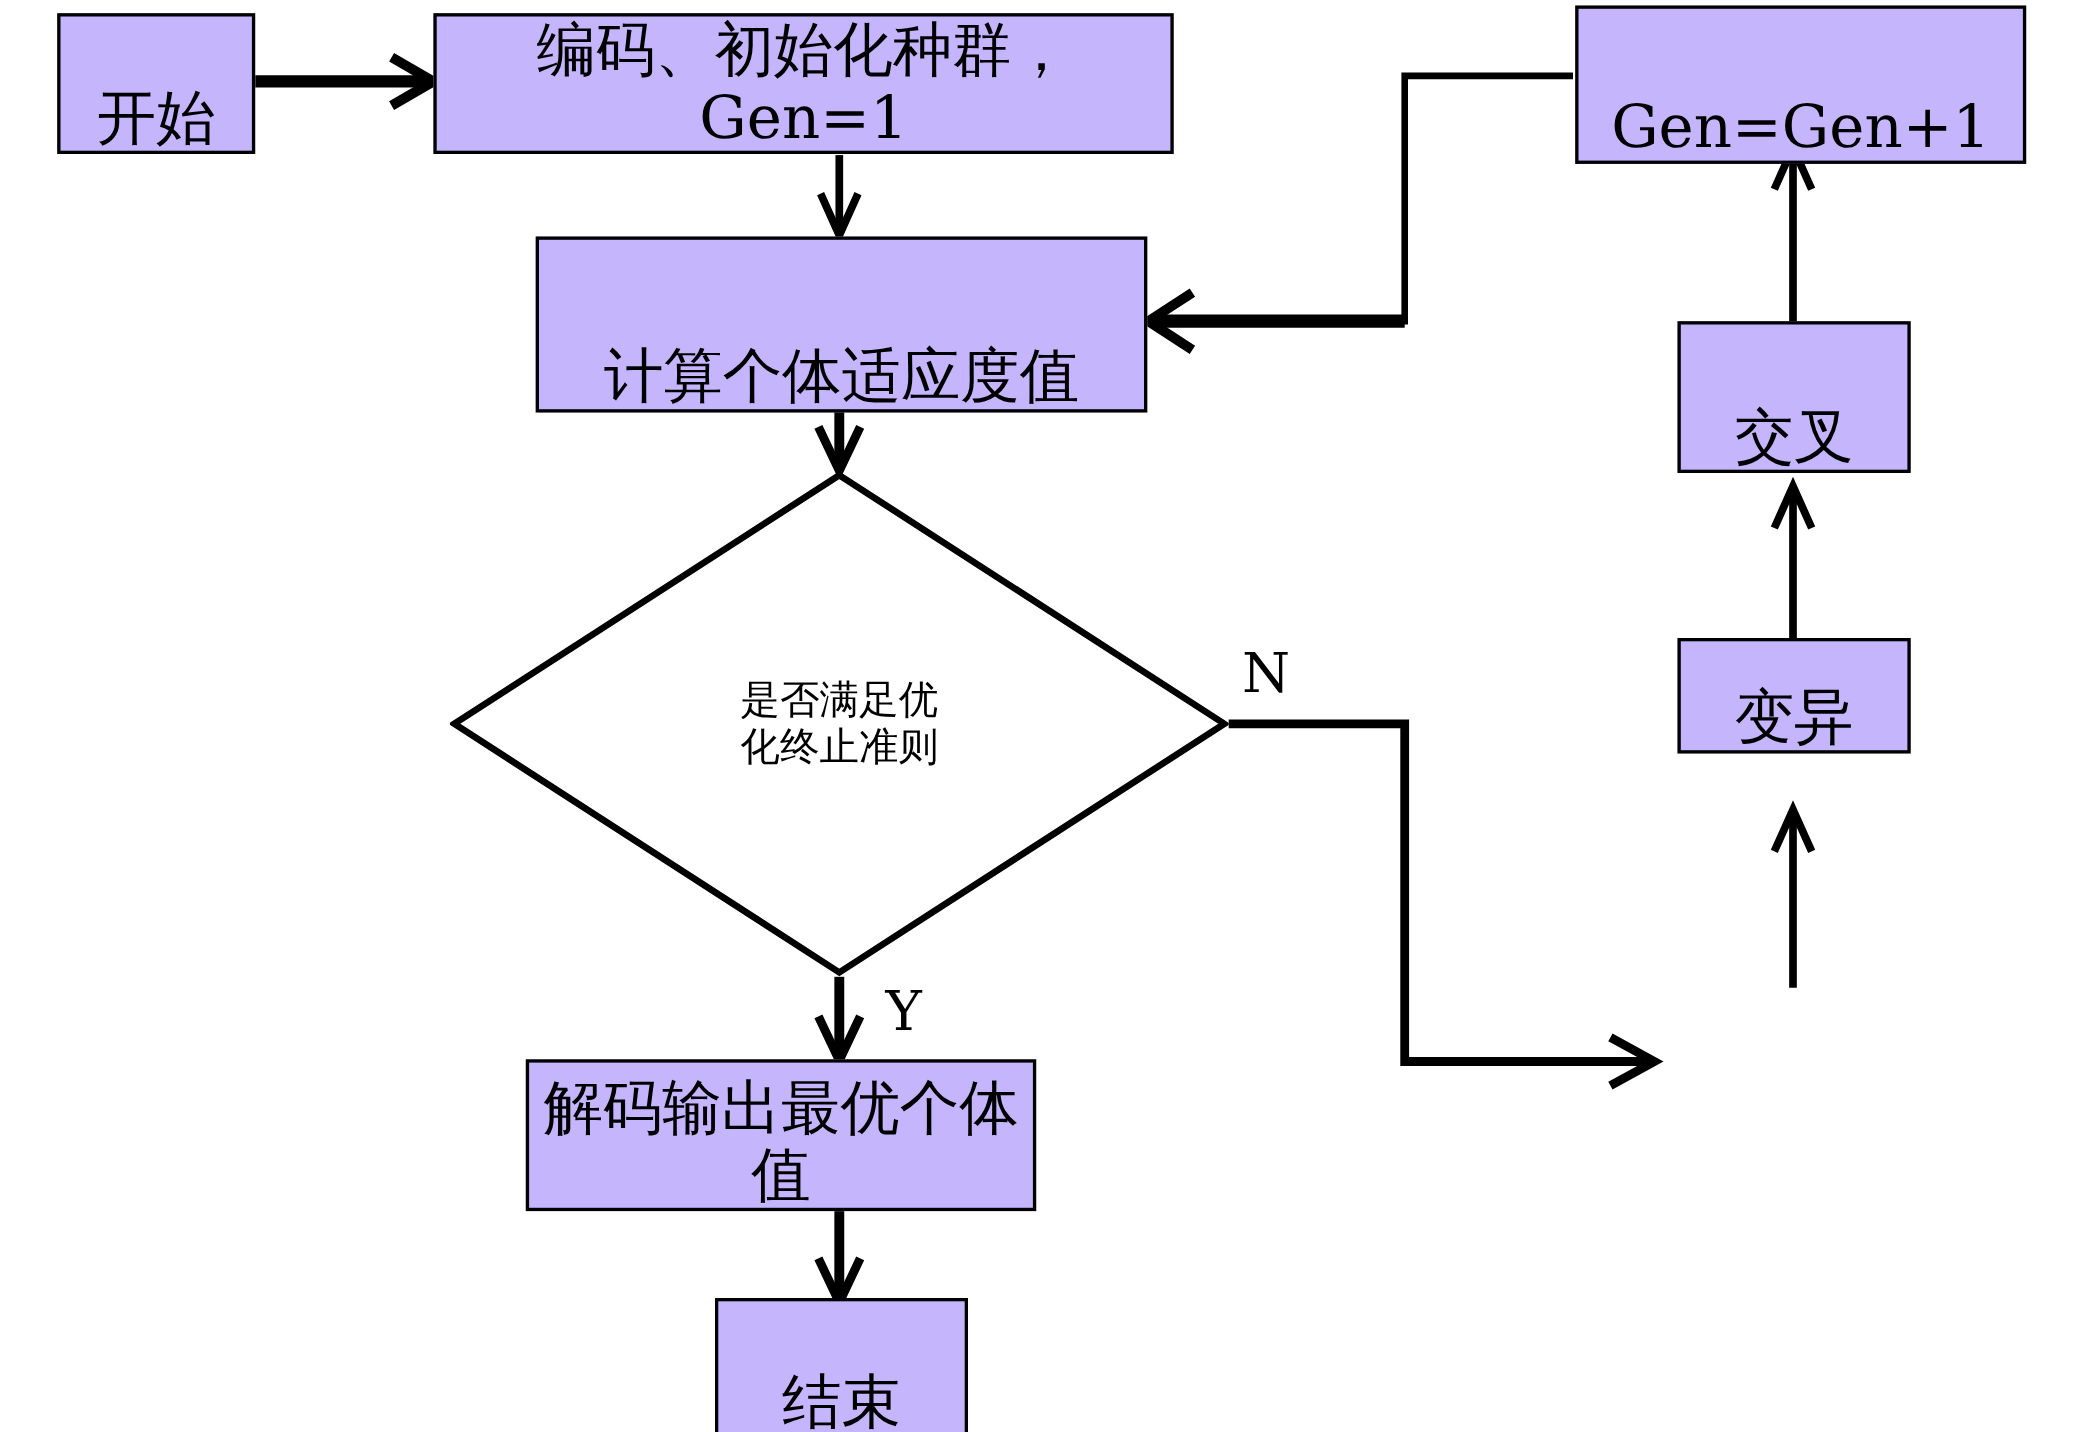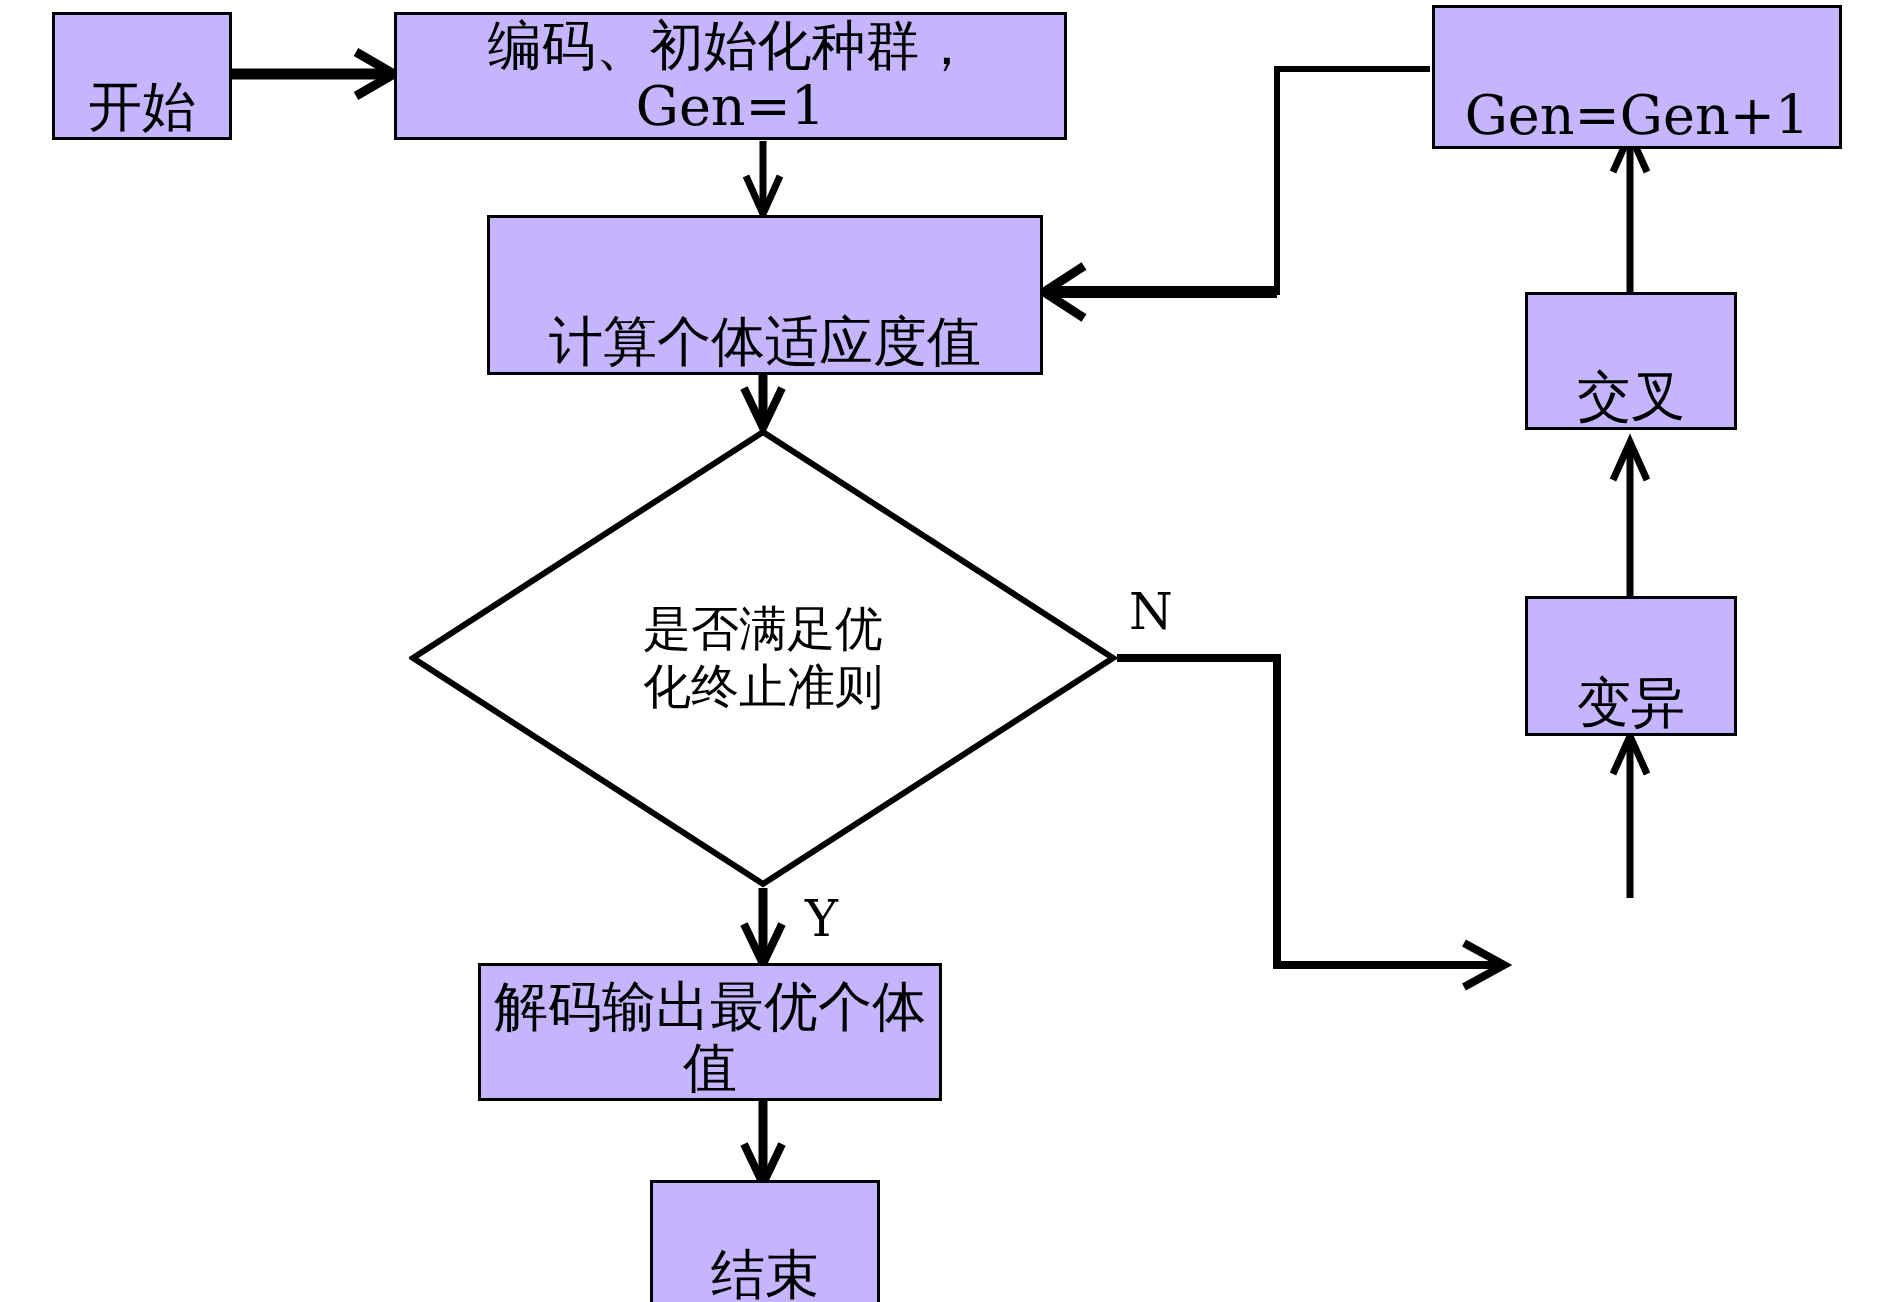--- a/index.html
+++ b/index.html
@@ -42,21 +42,21 @@
   #diamond-wrap svg { display: block; }
   #diamond-label {
     position: absolute;
     left: 0; top: 0;
     width: 100%;
     height: 100%;
     display: flex;
     align-items: center;
     justify-content: center;
     text-align: center;
-    font-size: 48px;
+    font-size: 36px;
     line-height: 1.2;
     color: #000;
     white-space: pre-line;
   }
 
   .edge-label {
     position: absolute;
     font-size: 50px;
     color: #000;
     z-index: 4;
@@ -156,21 +156,21 @@
       <polygon points="354,4 704,230 354,456 4,230" fill="#ffffff" stroke="#000000" stroke-width="6" stroke-linejoin="miter"></polygon>
     </svg>
     <div id="diamond-label">是否满足优
 化终止准则</div>
   </div>
 
   <div class="node fs-54" style="left:1525px; top:292px; width:212px; height:138px;">
     <span class="node-text">交叉</span>
   </div>
 
-  <div class="node fs-54" style="left:1525px; top:596px; width:212px; height:140px;">
+  <div class="node fs-54" style="left:1525px; top:580px; width:212px; height:105px;">
     <span class="node-text">变异</span>
   </div>
 
 
   <div class="node fs-54" style="left:478px; top:963px; width:464px; height:138px;">
     <span class="node-text">解码输出最优个体值</span>
   </div>
 
   <div class="node fs-54" style="left:650px; top:1180px; width:230px; height:128px;">
     <span class="node-text">结束</span>

